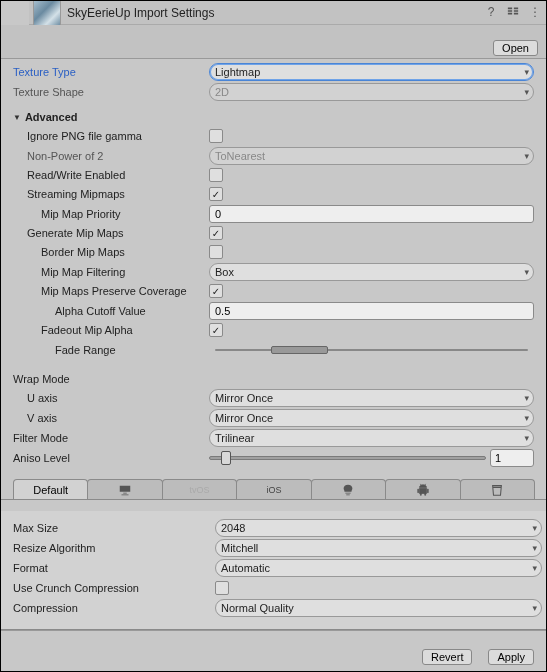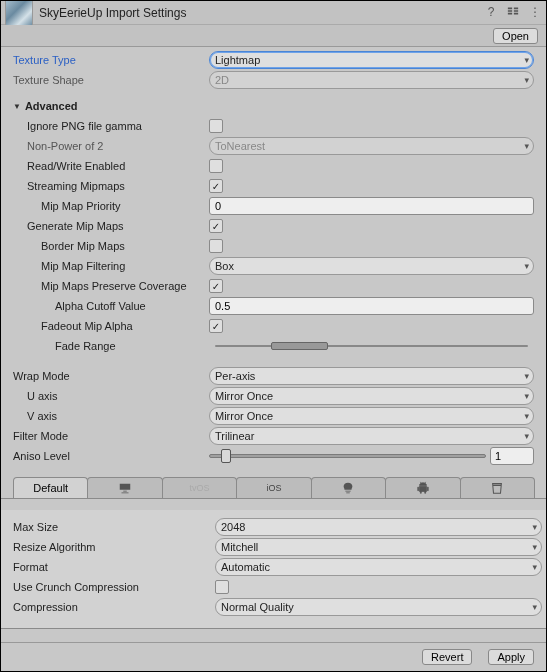--- a/index.html
+++ b/index.html
@@ -13,20 +13,21 @@
   flex-direction: column;
   border: 1px solid #000;
 }
 .header {
   display: flex;
   align-items: center;
   background: #c2c2c2;
   padding: 1px 4px;
   border-bottom: 1px solid #aaa;
   height: 24px;
+  margin-left: 28px;
 }
 .thumb {
   width: 28px; height: 28px;
   background: linear-gradient(135deg, #a9c0cf, #6a8aa0 40%, #d4e1e8 70%, #6a8aa0);
   margin-right: 6px;
   border: 1px solid #999;
   flex-shrink: 0;
 }
 .header-title { flex: 1; font-size: 12px; }
 .header-icons { display: flex; gap: 8px; color: #555; font-size: 12px; }
@@ -38,20 +39,21 @@
   background: #c2c2c2;
   border-bottom: 1px solid #999;
 }
 .btn {
   background: #dcdcdc;
   border: 1px solid #888;
   border-radius: 3px;
   font-size: 11px;
   padding: 1px 8px;
   cursor: pointer;
+  margin-top: 12px;
 }
 .body { padding: 4px 12px 0 12px; flex: 1; display: flex; flex-direction: column; overflow: hidden; }
 .row {
   display: flex;
   align-items: center;
   height: 18px;
   margin-bottom: 2px;
 }
 .label { width: 196px; flex-shrink: 0; }
 .label.d { color: #555; }
@@ -315,25 +317,20 @@
             <div class="range-fill" id="fade-fill" style="left: 18%; width: 18%;"></div>
           </div>
     </div>
   </div>
 </div>
 
 <div class="gap"></div>
 
 <div class="row">
       <div class="label">Wrap Mode</div>
-  <div class="control">
-        <div class="select">
-          <span>Per-axis</span>
-        </div>
-      </div>
 </div>
 <div class="row">
       <div class="label indent-1">U axis</div>
   <div class="control">
         <div class="select">
           <span>Mirror Once</span>
         </div>
       </div>
 </div>
 <div class="row">

